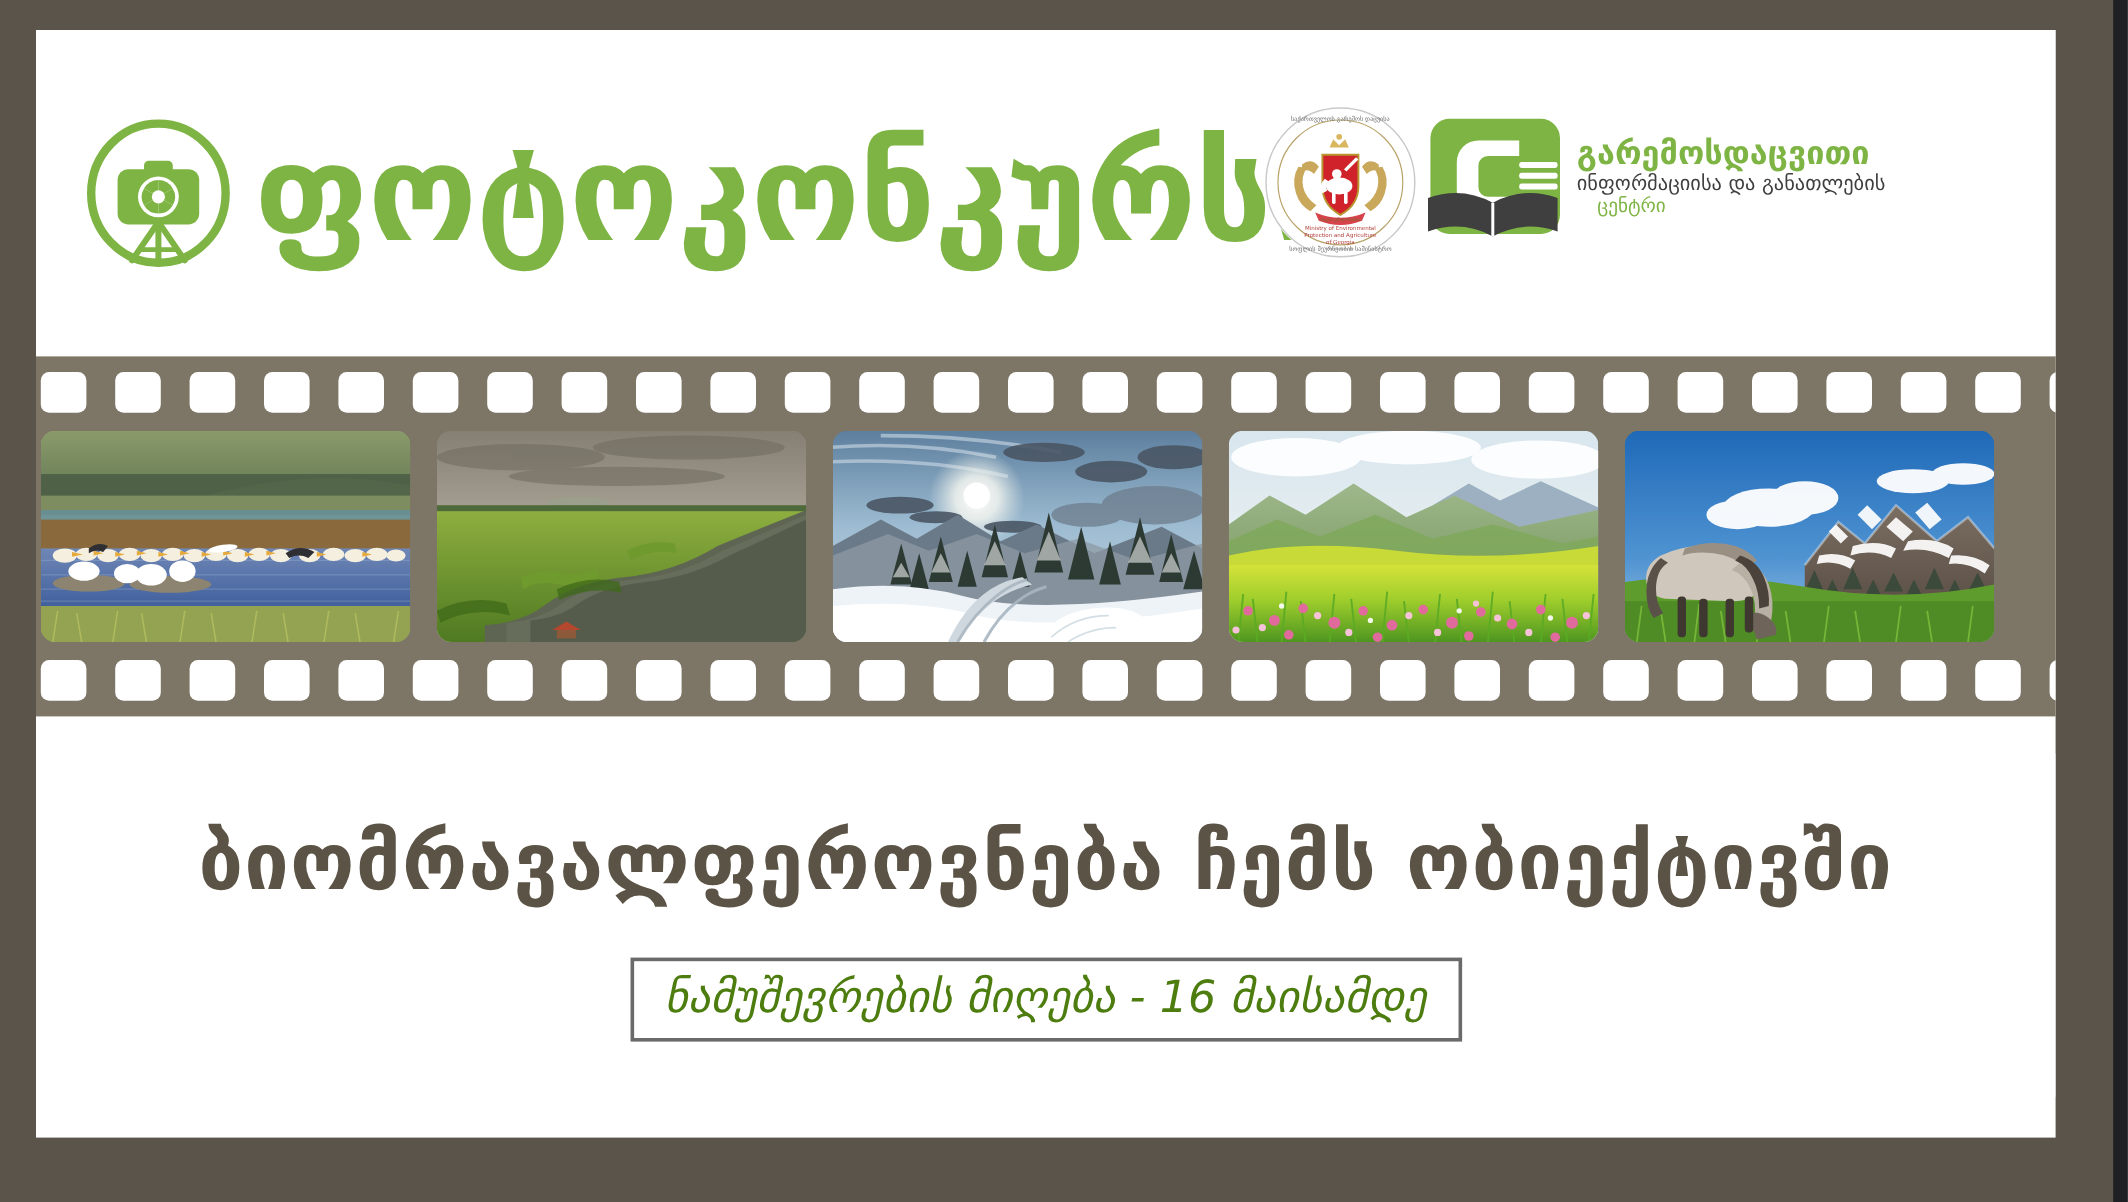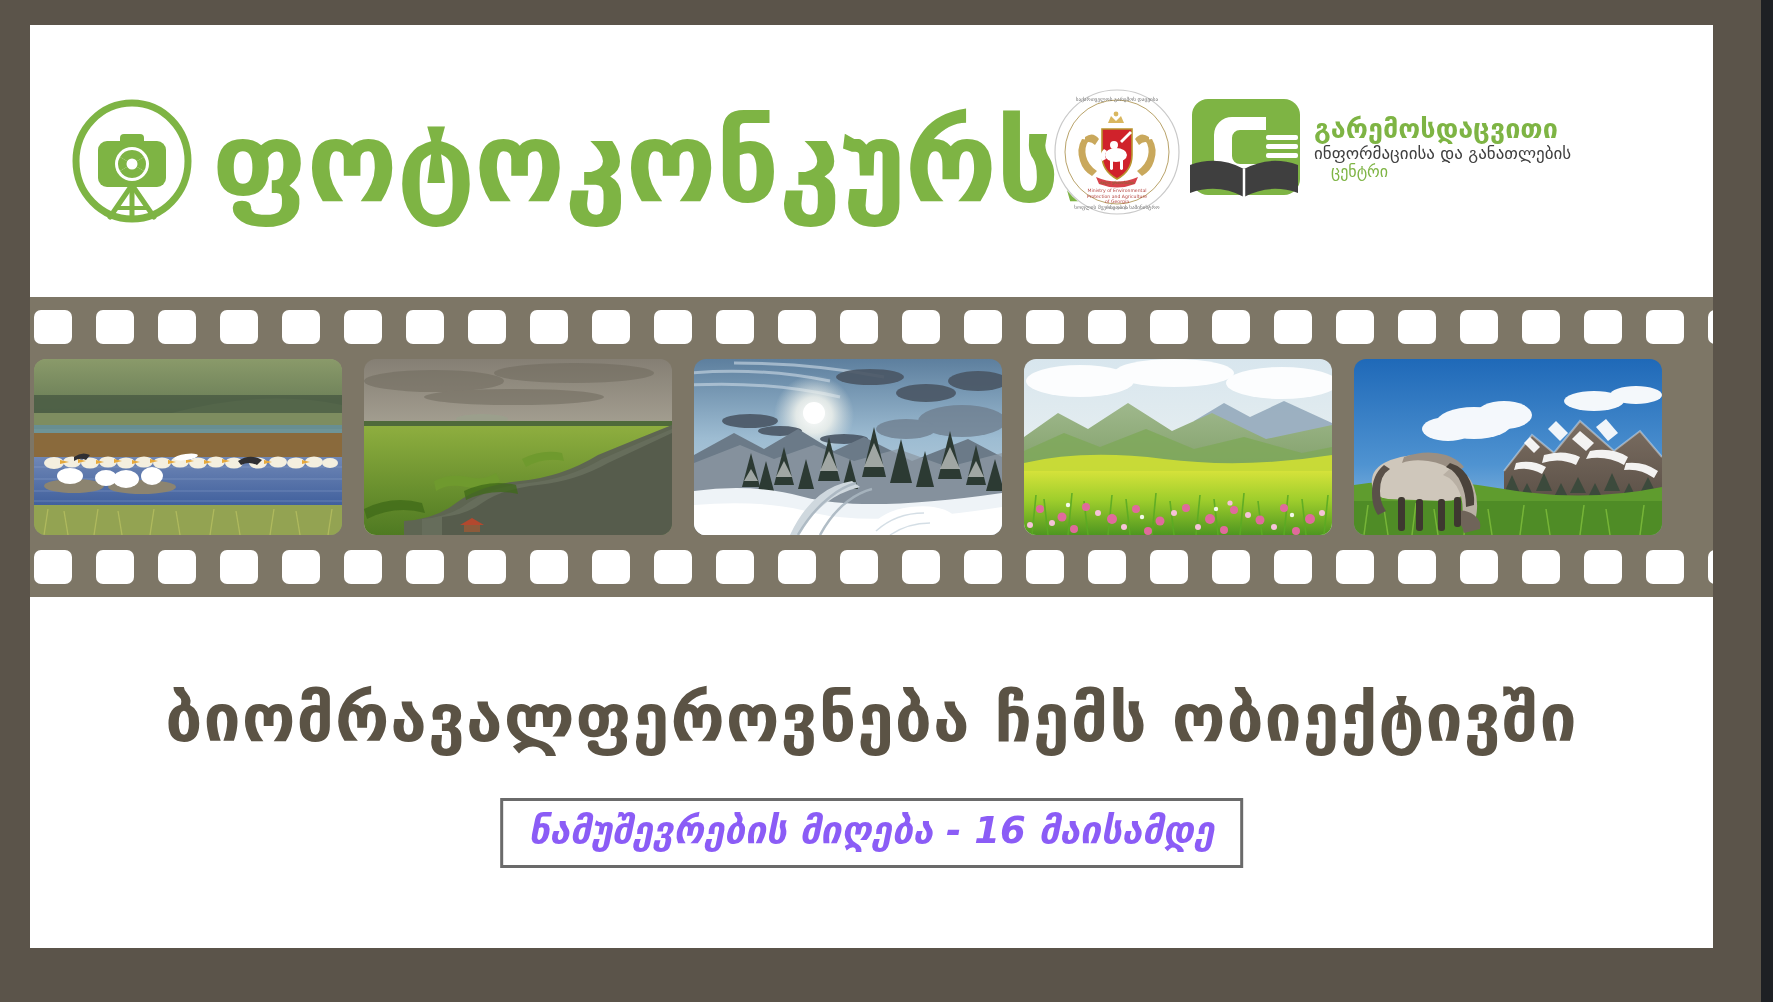--- a/index.html
+++ b/index.html
@@ -166,24 +166,24 @@
   .deadline-box {
     position: absolute;
     left: 50%; top: 170px;
     transform: translateX(-50%);
     border: 3px solid #6a6a6a;
     background: #ffffff;
     padding: 9px 26px 12px 26px;
   }
   .deadline-text {
     font-family: "DejaVu Sans", sans-serif;
-    font-weight: 700;
+    font-weight: 400;
     font-style: italic;
     font-size: 37px;
-    color: #8b5cf6;
+    color: #4d7c0f;
     white-space: nowrap;
     line-height: 1.15;
   }
 </style>
 </head>
 <body>
 
 <div id="poster">
   <div class="card">
 

